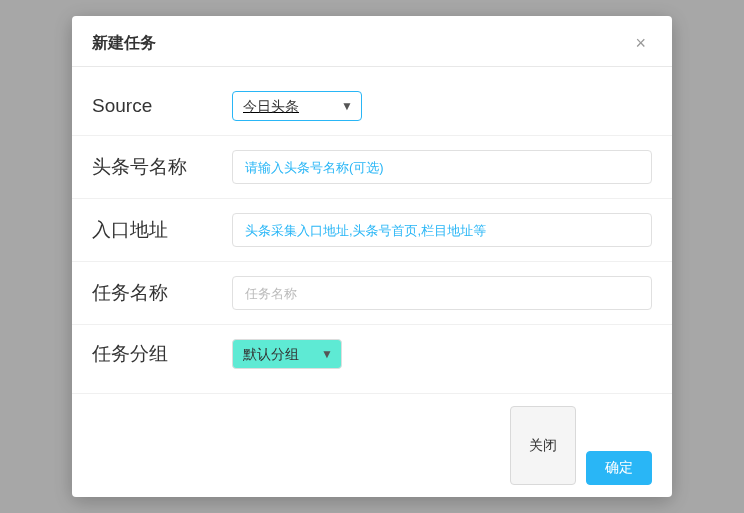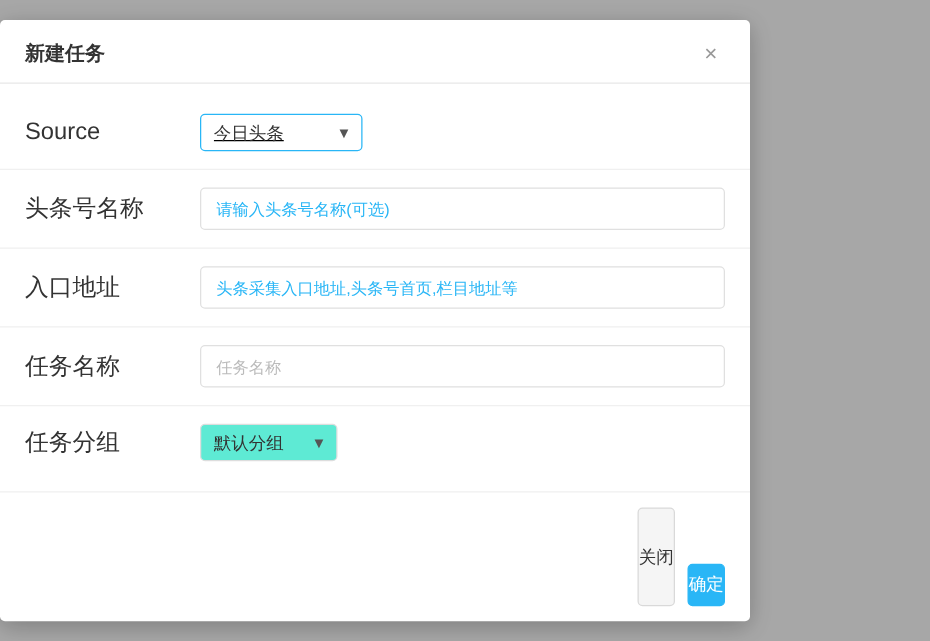--- a/index.html
+++ b/index.html
@@ -13,21 +13,21 @@
       width: 744px;
       height: 513px;
       overflow: hidden;
     }
     .dialog-overlay {
       position: fixed;
       top: 0; left: 0; right: 0; bottom: 0;
       background: rgba(0,0,0,0.3);
       display: flex;
       align-items: center;
-      justify-content: flex-start;
+      justify-content: center;
     }
     .dialog {
       background: #fff;
       border-radius: 4px;
       box-shadow: 0 4px 20px rgba(0,0,0,0.25);
       width: 600px;
       min-height: 380px;
       position: relative;
     }
     .dialog-header {
@@ -144,21 +144,21 @@
       cursor: pointer;
     }
     .dialog-footer {
       display: flex;
       justify-content: flex-end;
       padding: 12px 20px;
       gap: 10px;
       border-top: 1px solid #f0f0f0;
     }
     .btn {
-      padding: 7px 0;
+      padding: 7px 18px;
       border-radius: 4px;
       font-size: 14px;
       cursor: pointer;
       border: 1px solid #ddd;
       background: #fff;
       color: #333;
     }
     .btn-cancel {
       background: #f5f5f5;
       border: 1px solid #d9d9d9;

